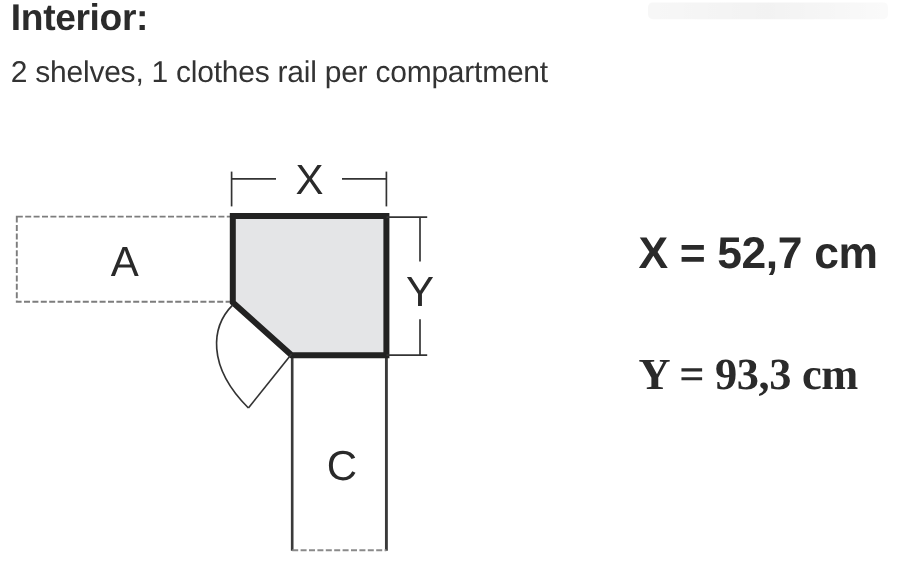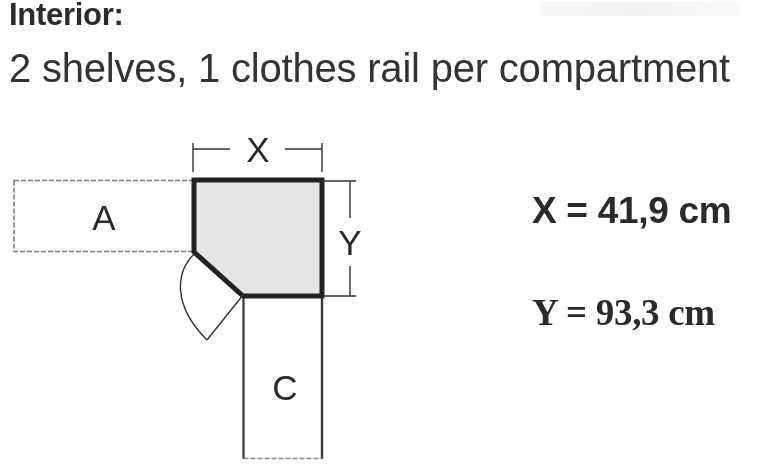--- a/index.html
+++ b/index.html
@@ -22,21 +22,21 @@
       font-size: 31px;
       font-weight: bold;
       color: #2b2b2b;
       letter-spacing: -0.3px;
       white-space: nowrap;
     }
     .subtext {
       position: absolute;
       left: 9px;
       top: 46px;
-      font-size: 40px;
+      font-size: 25px;
       color: #333333;
       letter-spacing: -0.2px;
       white-space: nowrap;
     }
     .ghost-text {
       position: absolute;
       left: 540px;
       top: 2px;
       width: 200px;
       height: 14px;
@@ -100,14 +100,14 @@
     <line x1="350" y1="181" x2="350" y2="218" stroke="#333333" stroke-width="1.4"></line>
     <line x1="350" y1="266" x2="350" y2="296" stroke="#333333" stroke-width="1.4"></line>
   </g>
 
   <text x="104" y="230" text-anchor="middle" font-family="Liberation Sans, sans-serif" font-size="35" fill="#2a2a2a">A</text>
   <text x="285" y="400" text-anchor="middle" font-family="Liberation Sans, sans-serif" font-size="35" fill="#2a2a2a">C</text>
   <text x="258" y="162" text-anchor="middle" font-family="Liberation Sans, sans-serif" font-size="35" fill="#2a2a2a">X</text>
   <text x="350" y="255" text-anchor="middle" font-family="Liberation Sans, sans-serif" font-size="35" fill="#2a2a2a">Y</text>
 </svg>
 
-<div class="dim dim-x">X = 41,9 cm</div>
+<div class="dim dim-x">X = 52,7 cm</div>
 <div class="dim dim-y">Y = 93,3 cm</div>
 
 </body></html>

